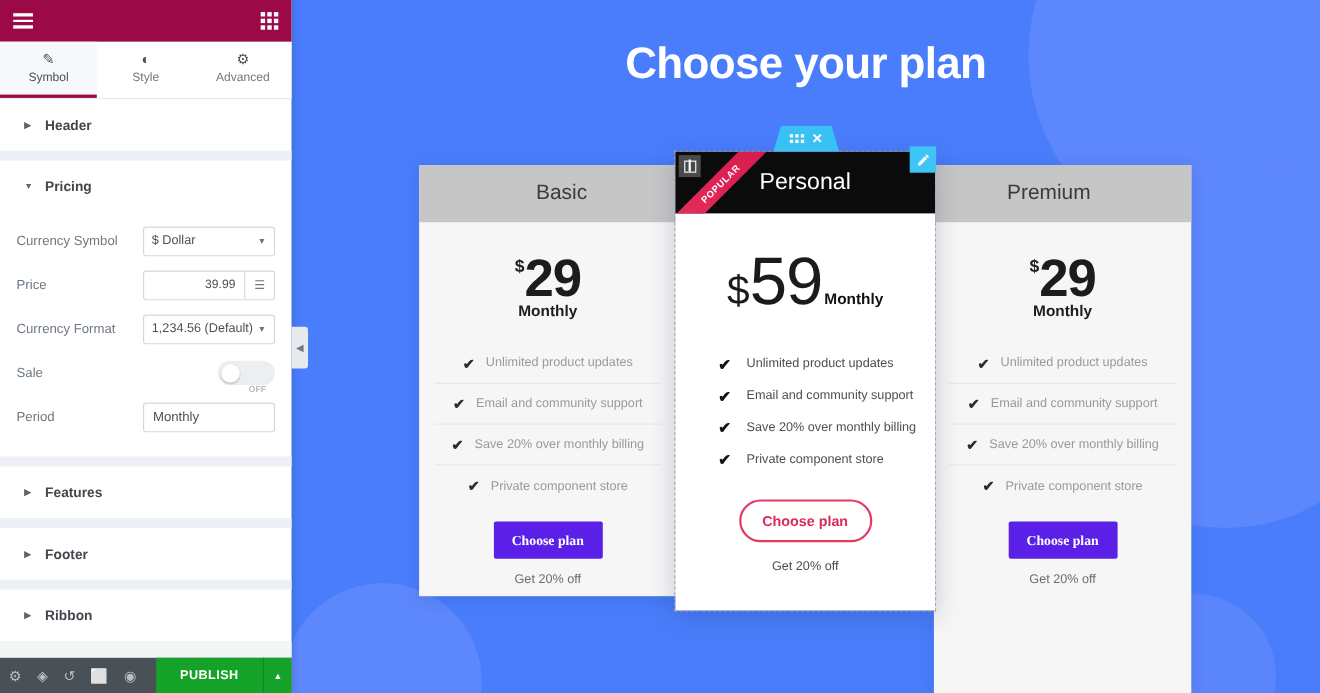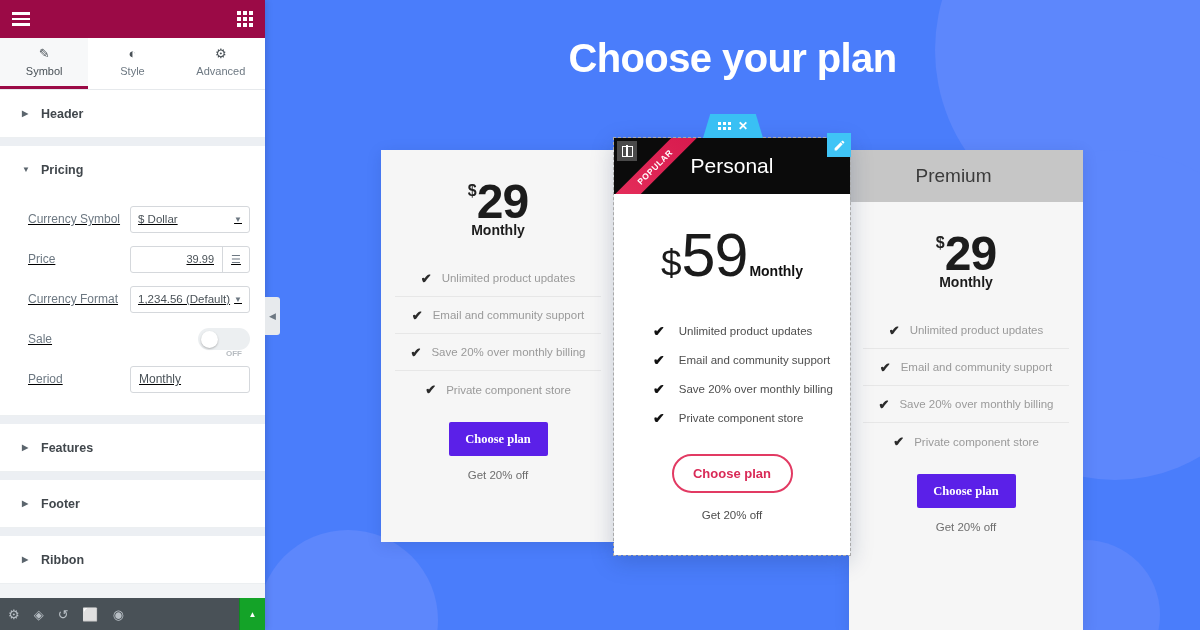--- a/index.html
+++ b/index.html
@@ -164,21 +164,21 @@
 
   .sec { border-bottom: 1px solid #eceff1; }
   .sec-head {
     height: 47px; display: flex; align-items: center; gap: 11px;
     padding: 0 0 0 22px; cursor: pointer;
     font-size: 12.5px; font-weight: bold; color: #41474c;
   }
   .sec-head .arr { font-size: 8px; color: #5b656d; width: 8px; }
   .sec-gap { height: 8px; background: #eceff3; }
 
-  .fields { padding: 6px 15px 16px 28px; text-decoration: underline; }
+  .fields { padding: 6px 15px 16px 15px; }
   .field { display: flex; align-items: center; height: 40px; }
   .f-label { width: 112px; font-size: 12px; color: #6d7882; }
   .f-ctl { flex: 1; display: flex; justify-content: flex-end; }
   .select {
     width: 120px; height: 27px; border: 1px solid #d5d8dc; border-radius: 3px;
     background: #fff; display: flex; align-items: center; justify-content: space-between;
     padding: 0 7px; font-size: 11.5px; color: #495157;
   }
   .caret { font-size: 8px; color: #6d7882; }
   .textbox {
@@ -233,20 +233,21 @@
 <div id="canvas">
 
   <div class="deco-circle" id="deco-tr"></div>
   <div class="deco-circle" id="deco-r"></div>
   <div class="deco-circle" id="deco-bl"></div>
   <div class="deco-circle" id="deco-br"></div>
 
   <div id="page-title">Choose your plan</div>
 
   <div class="card" id="card-basic">
+    <div class="card-head">Basic</div>
     <div class="price-block">
       <div class="price-row">
         <span class="cur">$</span>
         <span class="amount">29</span>
       </div>
       <div style="font-size:14px;font-weight:600;color:#1c1c1c;margin-top:-4px;">Monthly</div>
     </div>
     <div class="feat-list">
       <div class="feat-row">
         <span class="check">✔</span>
@@ -487,18 +488,19 @@
 
   <div id="panel-spacer"></div>
 
   <div id="panel-foot">
     <span class="fico">⚙</span>
     <span class="fico">◈</span>
     <span class="fico">↺</span>
     <span class="fico">⬜</span>
     <span class="fico">◉</span>
     <span id="publish">
+      <button id="publish-btn">PUBLISH</button>
       <button id="publish-arrow">▲</button>
     </span>
   </div>
 </div>
 
 <div id="panel-collapse">◀</div>
 
 </body></html>

